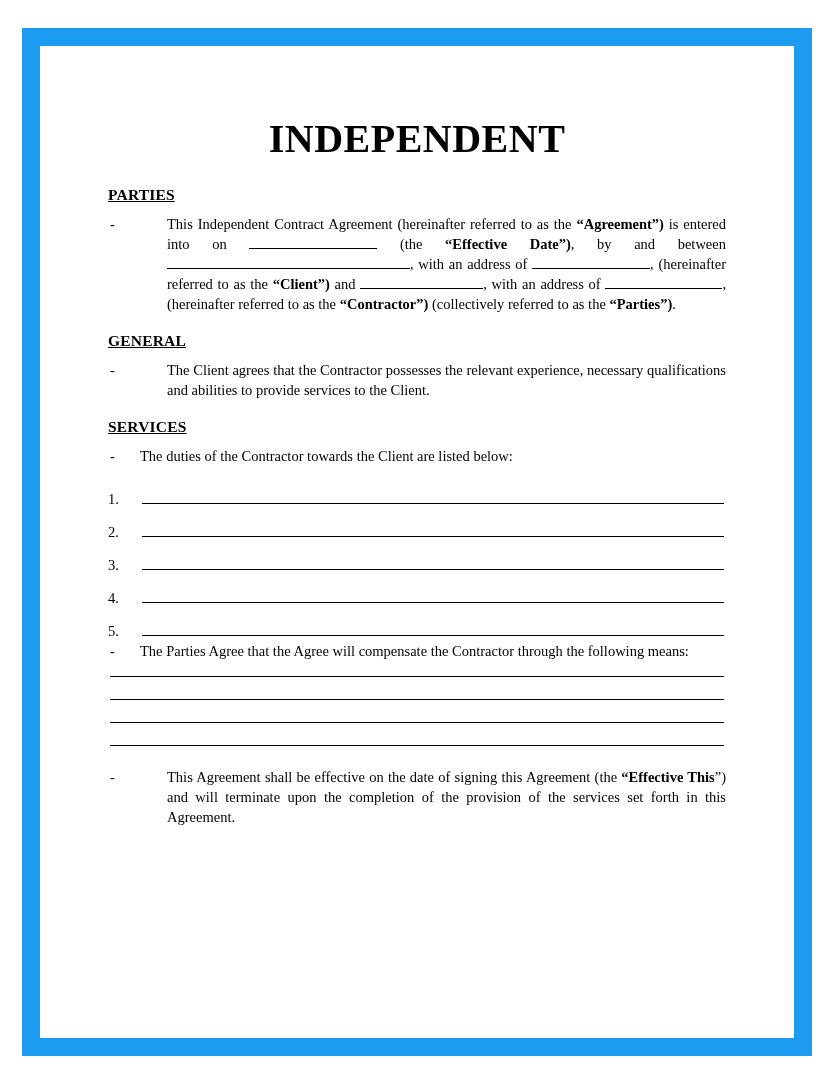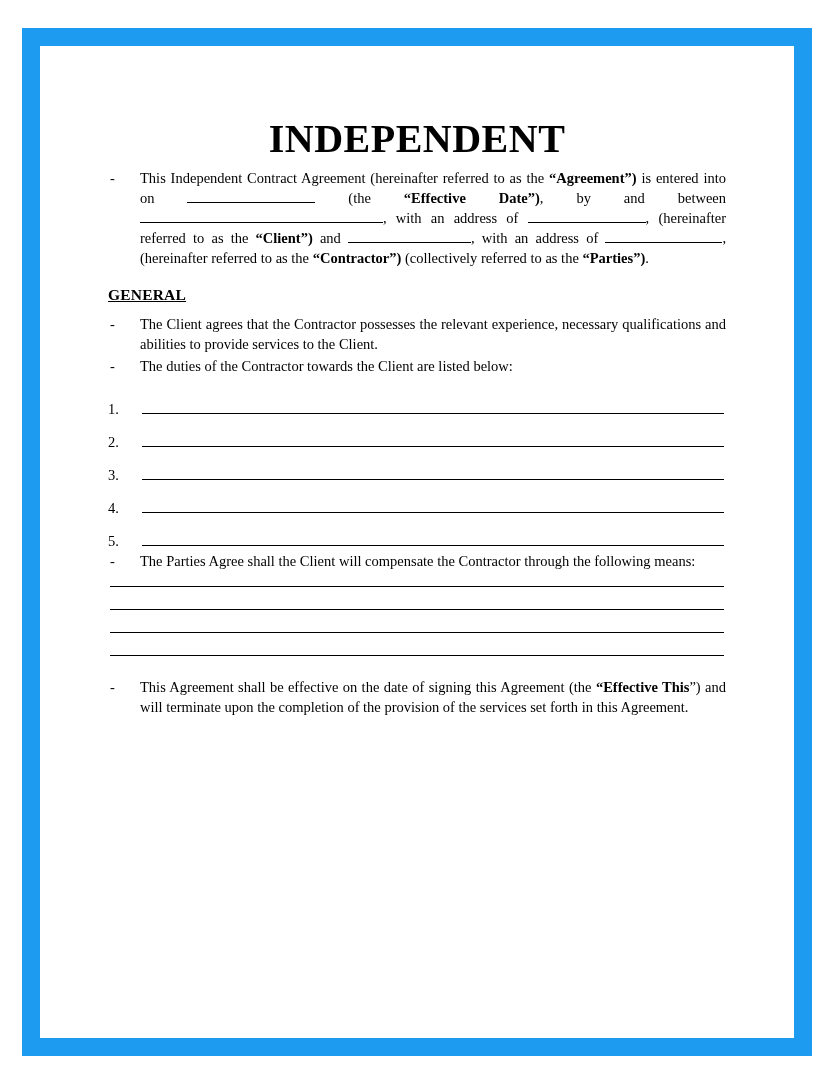--- a/index.html
+++ b/index.html
@@ -43,21 +43,21 @@
     top: 110px;
     width: 618px;
   }
   .doc-title {
     text-align: center;
     font-family: "Liberation Serif", serif;
     font-weight: bold;
     font-size: 40px;
     line-height: 1.45;
     letter-spacing: 0.5px;
-    margin: 0 0 0 0;
+    margin: 0 0 12px 0;
   }
   .doc-title .line1 { display: block; }
   .doc-title .line2 { display: block; }
 
   h2.section {
     font-family: "Liberation Serif", serif;
     font-size: 15.5px;
     font-weight: bold;
     text-decoration: underline;
     margin: 18px 0 10px 0;
@@ -75,21 +75,21 @@
     line-height: 1.38;
     padding-left: 2px;
     box-sizing: border-box;
   }
   .bullet-text {
     flex: 1 1 auto;
     font-size: 14.5px;
     line-height: 1.38;
     text-align: justify;
   }
-  .bullet-text.jst { text-align: justify; text-justify: inter-word; }
+  .bullet-text.jst { text-align: justify; text-justify: inter-word; margin-left: 27px; }
   .b { font-weight: bold; }
   .fill {
     display: inline-block;
     border-bottom: 1px solid #000;
     vertical-align: baseline;
     height: 0.95em;
   }
   .fill-a { width: 128px; }
   .fill-b { width: 243px; }
   .fill-c { width: 118px; }
@@ -134,31 +134,33 @@
   <div class="border-frame">
     <div class="inner-sheet"></div>
   </div>
 
   <div class="content">
 
     <div class="doc-title">
       <span class="line1">INDEPENDENT</span>
     </div>
 
+    <h2 class="section">PARTIES</h2>
     <div class="bullet-row">
       <div class="bullet-dash">-</div>
       <div class="bullet-text jst"><span>This Independent Contract Agreement (hereinafter referred to as the </span><span class="b">“Agreement”)</span><span> is entered into on </span><span class="fill fill-a"></span><span> (the </span><span class="b">“Effective Date”)</span><span>, by and between </span><span class="fill fill-b"></span><span>, with an address of </span><span class="fill fill-c"></span><span>, (hereinafter referred to as the </span><span class="b">“Client”)</span><span> and </span><span class="fill fill-e"></span><span>, with an address of </span><span class="fill fill-f"></span><span>, (hereinafter referred to as the </span><span class="b">“Contractor”)</span><span> (collectively referred to as the </span><span class="b">“Parties”)</span><span>.</span></div>
     </div>
 
     <h2 class="section">GENERAL</h2>
     <div class="bullet-row">
       <div class="bullet-dash">-</div>
       <div class="bullet-text jst">The Client agrees that the Contractor possesses the relevant experience, necessary qualifications and abilities to provide services to the Client.</div>
     </div>
 
+    <h2 class="section">SERVICES</h2>
     <div class="bullet-row">
       <div class="bullet-dash">-</div>
       <div class="bullet-text">The duties of the Contractor towards the Client are listed below:</div>
     </div>
 
     <div class="numbered">
       <div class="num-row">
         <div class="num-label">1.</div>
         <div class="num-line"></div>
       </div>
@@ -175,21 +177,21 @@
         <div class="num-line"></div>
       </div>
       <div class="num-row">
         <div class="num-label">5.</div>
         <div class="num-line"></div>
       </div>
     </div>
 
     <div class="bullet-row">
       <div class="bullet-dash">-</div>
-      <div class="bullet-text">The Parties Agree shall the Client will compensate the Contractor through the following means:</div>
+      <div class="bullet-text">The Parties Agree that the Agree will compensate the Contractor through the following means:</div>
     </div>
     <div class="blank-lines">
       <div class="blank-line"></div>
       <div class="blank-line"></div>
       <div class="blank-line"></div>
       <div class="blank-line"></div>
     </div>
 
     <div class="bullet-row">
       <div class="bullet-dash">-</div>

